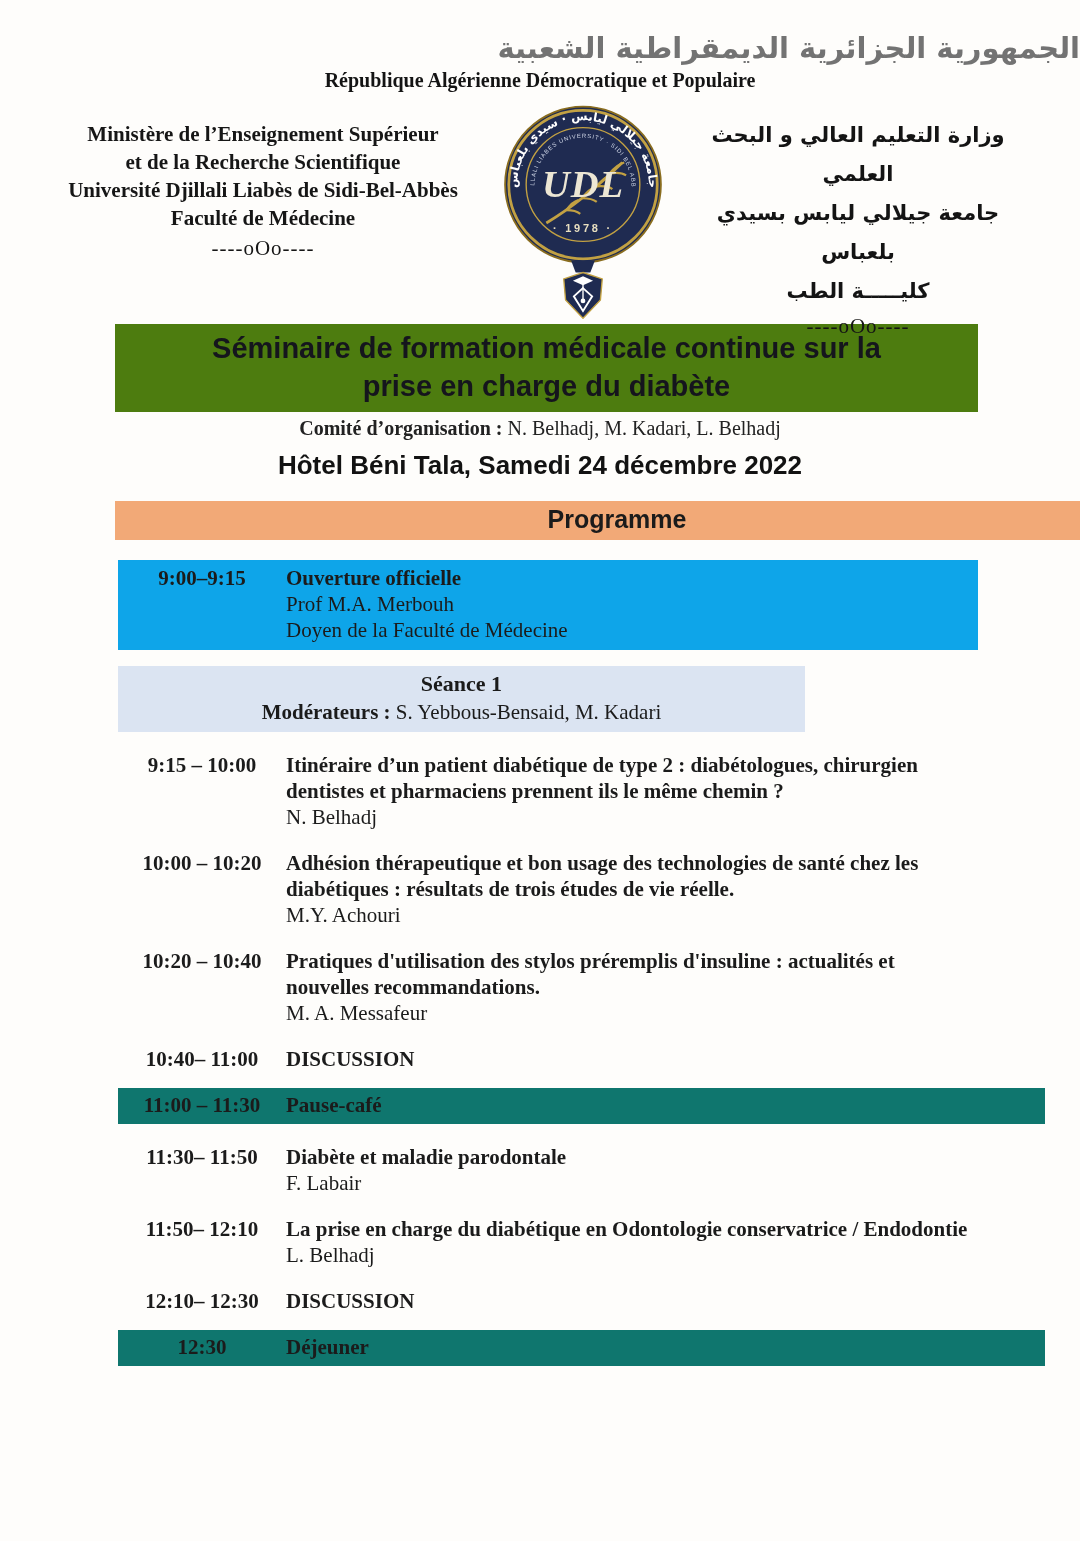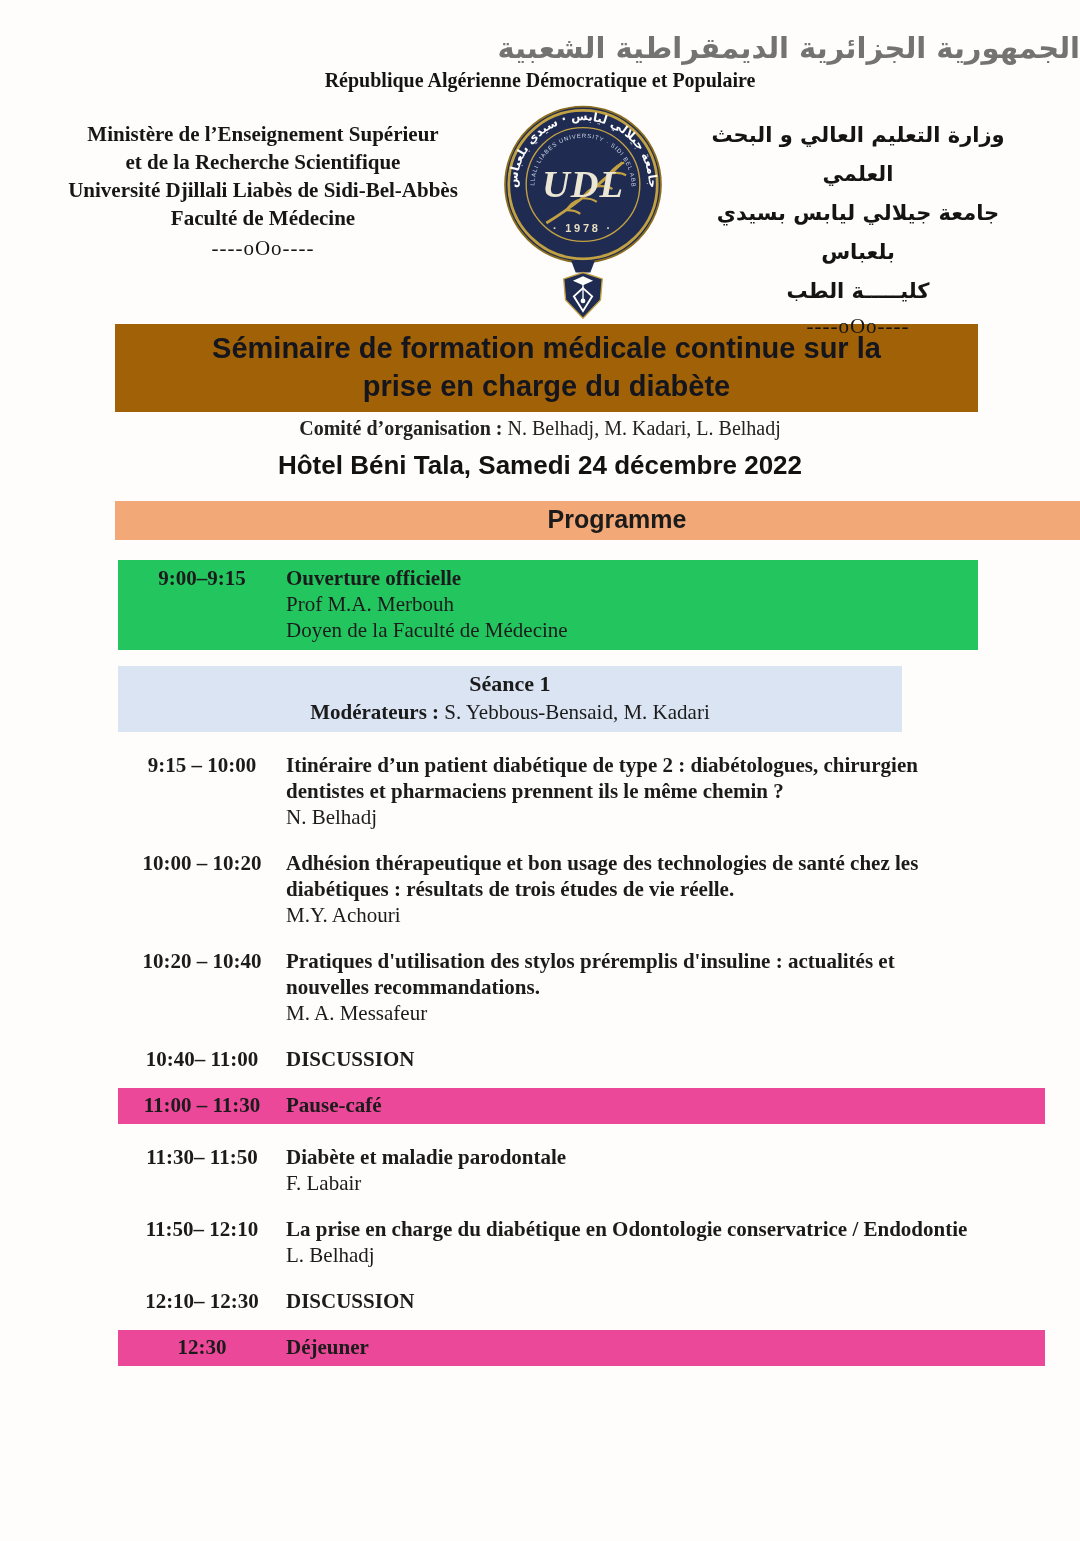--- a/index.html
+++ b/index.html
@@ -27,50 +27,50 @@
     flex:1;margin-right:42px;text-align:center;direction:rtl;
     font-family:"DejaVu Sans",sans-serif;font-weight:bold;
     font-size:21px;line-height:39px;padding-top:8px;color:#141414;
   }
   .org-right .ooo{
     direction:ltr;font-family:"Liberation Serif",serif;font-weight:normal;
     font-size:21px;letter-spacing:1px;line-height:26px;margin-top:2px;
   }
   
   .banner{
-    margin:12px 16px 0 115px;width:863px;background:#a16207;
+    margin:12px 16px 0 115px;width:863px;background:#4d7c0f;
     text-align:center;font-family:"Liberation Sans",sans-serif;font-weight:bold;
     font-size:29px;line-height:38px;color:#15151d;padding:5px 0 7px;
   }
   .committee{text-align:center;font-size:20px;margin-top:5px;color:#222;}
   .committee .label{font-weight:bold;}
   .venue{
     text-align:center;font-family:"Liberation Sans",sans-serif;font-weight:bold;
     font-size:26px;margin-top:10px;color:#121212;
   }
   
   .prog-bar{
     margin:20px 0 0 115px;width:1004px;background:#f2a977;
     text-align:center;font-family:"Liberation Sans",sans-serif;font-weight:bold;
     font-size:25px;color:#1b1b1b;padding:4px 0 6px;
   }
   .table{margin-left:118px;}
   .row{display:grid;grid-template-columns:168px 1fr;width:860px;}
   .row .time{text-align:center;font-weight:bold;font-size:21px;padding-top:1px;white-space:nowrap;}
   .row .title{font-weight:bold;font-size:21px;line-height:26px;padding-right:8px;}
   .row .speaker{font-weight:normal;font-size:21px;line-height:26px;}
-  .opening{background:#22c55e;padding:5px 0 7px;margin-top:20px;}
+  .opening{background:#0ea5e9;padding:5px 0 7px;margin-top:20px;}
   .session-h{
-    margin-top:16px;width:784px;background:#dbe4f2;text-align:center;padding:4px 0 6px;
+    margin-top:16px;width:687px;background:#dbe4f2;text-align:center;padding:4px 0 6px;
   }
   .session-h .s-title{font-weight:bold;font-size:22px;line-height:28px;}
   .session-h .mods{font-size:21px;line-height:28px;}
   .session-h .mods .label{font-weight:bold;}
   .item{margin-top:20px;}
-  .break-row{background:#ec4899;width:927px;padding:4px 0 6px;margin-top:16px;}
+  .break-row{background:#0f766e;width:927px;padding:4px 0 6px;margin-top:16px;}
   .break-row .title{font-weight:bold;}
   .mt-disc{margin-top:20px;}
 </style>
 </head>
 <body>
 
 <div class="sheet">
 
   <div class="national-ar">الجمهورية الجزائرية الديمقراطية الشعبية</div>
   <div class="national-fr">République Algérienne Démocratique et Populaire</div>

